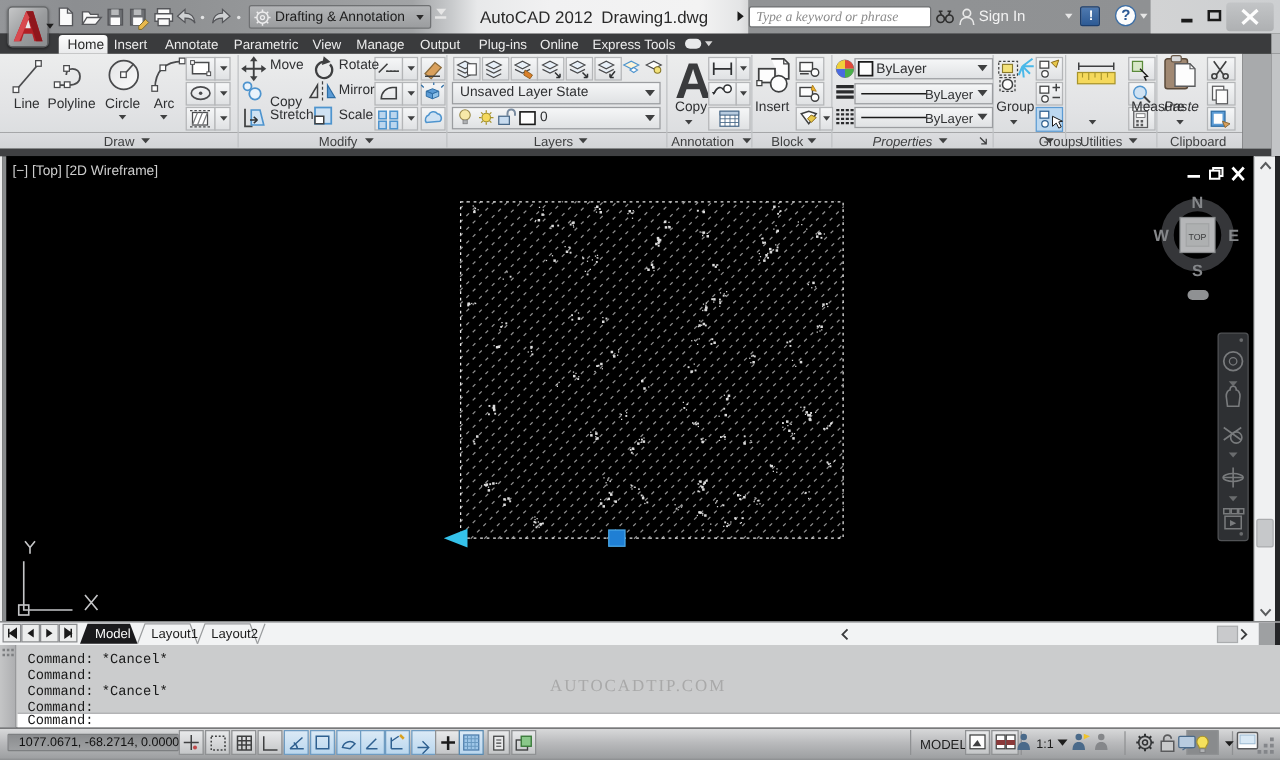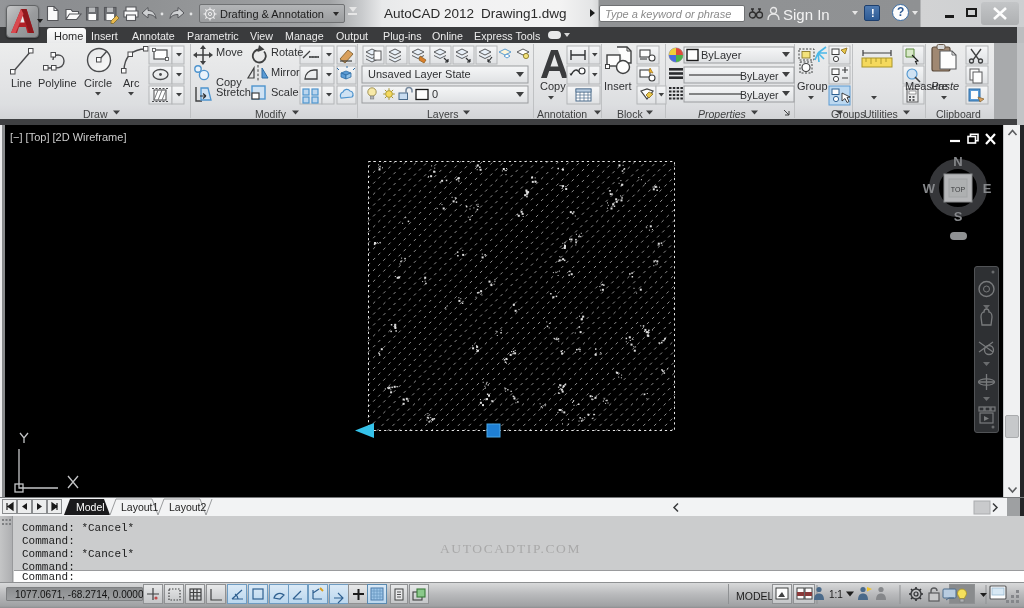--- a/index.html
+++ b/index.html
@@ -68,36 +68,36 @@
 <div class="abs" style="left:349px;top:7px;width:0;height:0;border-left:4px solid transparent;border-right:4px solid transparent;border-top:5px solid #e6e6e6;"></div>
 <div class="abs" style="left:348px;top:13px;width:9px;height:1.5px;background:#e6e6e6;"></div>
 
 <span class="abs txt" style="left:384px;top:6px;font-size:13.5px;color:#2a2a2a;">AutoCAD 2012</span>
 <span class="abs txt" style="left:481px;top:6px;font-size:13.5px;color:#2a2a2a;">Drawing1.dwg</span>
 
 <div class="abs" style="left:588px;top:4px;width:10px;height:19px;">
   <div class="abs" style="left:2px;top:5px;width:0;height:0;border-top:4px solid transparent;border-bottom:4px solid transparent;border-left:5px solid #1a1a1a;"></div>
 </div>
 <div class="abs" style="left:599px;top:5px;width:146px;height:17px;background:#fff;border:1px solid #6f7173;border-radius:2px;">
-  <span class="abs txt" style="left:5px;top:2px;font-size:11px;font-style:italic;color:#8a8a8a;">Type a keyword or phrase</span>
+  <span class="abs txt" style="left:5px;top:2px;font-size:11px;font-style:italic;color:#8a8a8a;font-family:Liberation Serif, serif;">Type a keyword or phrase</span>
 </div>
 <svg class="abs" style="left:748px;top:6px" width="16" height="15" viewBox="0 0 16 15">
   <g fill="none" stroke="#2f2f2f" stroke-width="1.3">
       <circle cx="4.5" cy="9" r="3"></circle>
       <circle cx="11.5" cy="9" r="3"></circle>
       <path d="M7.5 9 h1 M4 3 l1 3 M12 3 l-1 3 M3 3 h3 M10 3 h3"></path>
     </g>
 </svg>
 <svg class="abs" style="left:766px;top:5px" width="15" height="17" viewBox="0 0 15 17">
   <g fill="none" stroke="#e8e8e8" stroke-width="1.3">
       <circle cx="7.5" cy="5.5" r="3"></circle>
       <path d="M2 15 c0 -4 2.5 -6 5.5 -6 c3 0 5.5 2 5.5 6"></path>
     </g>
 </svg>
-<span class="abs txt" style="left:783px;top:6px;font-size:15px;color:#f2f2f2;">Sign In</span>
+<span class="abs txt" style="left:783px;top:6px;font-size:12px;color:#f2f2f2;">Sign In</span>
 <div class="abs" style="left:852px;top:11px;width:0;height:0;border-left:3.5px solid transparent;border-right:3.5px solid transparent;border-top:4px solid #e6e6e6;"></div>
 <div class="abs" style="left:864px;top:5px;width:16px;height:16px;background:linear-gradient(180deg,#4f7ab0,#2d5a94);border:1px solid #1d3f6e;border-radius:2px;">
   <span class="abs" style="left:6px;top:1px;font-size:11px;font-weight:bold;color:#fff;">!</span>
 </div>
 <div class="abs" style="left:892px;top:4px;width:17px;height:17px;border-radius:50%;background:#fdfdfd;border:1.5px solid #3c6ea5;">
   <span class="abs" style="left:4px;top:0px;font-size:12px;font-weight:bold;color:#2d5a94;">?</span>
 </div>
 <div class="abs" style="left:912px;top:11px;width:0;height:0;border-left:3.5px solid transparent;border-right:3.5px solid transparent;border-top:4px solid #e6e6e6;"></div>
 
 <div class="abs" style="left:945px;top:15px;width:9px;height:2.5px;background:#1a1a1a;"></div>

